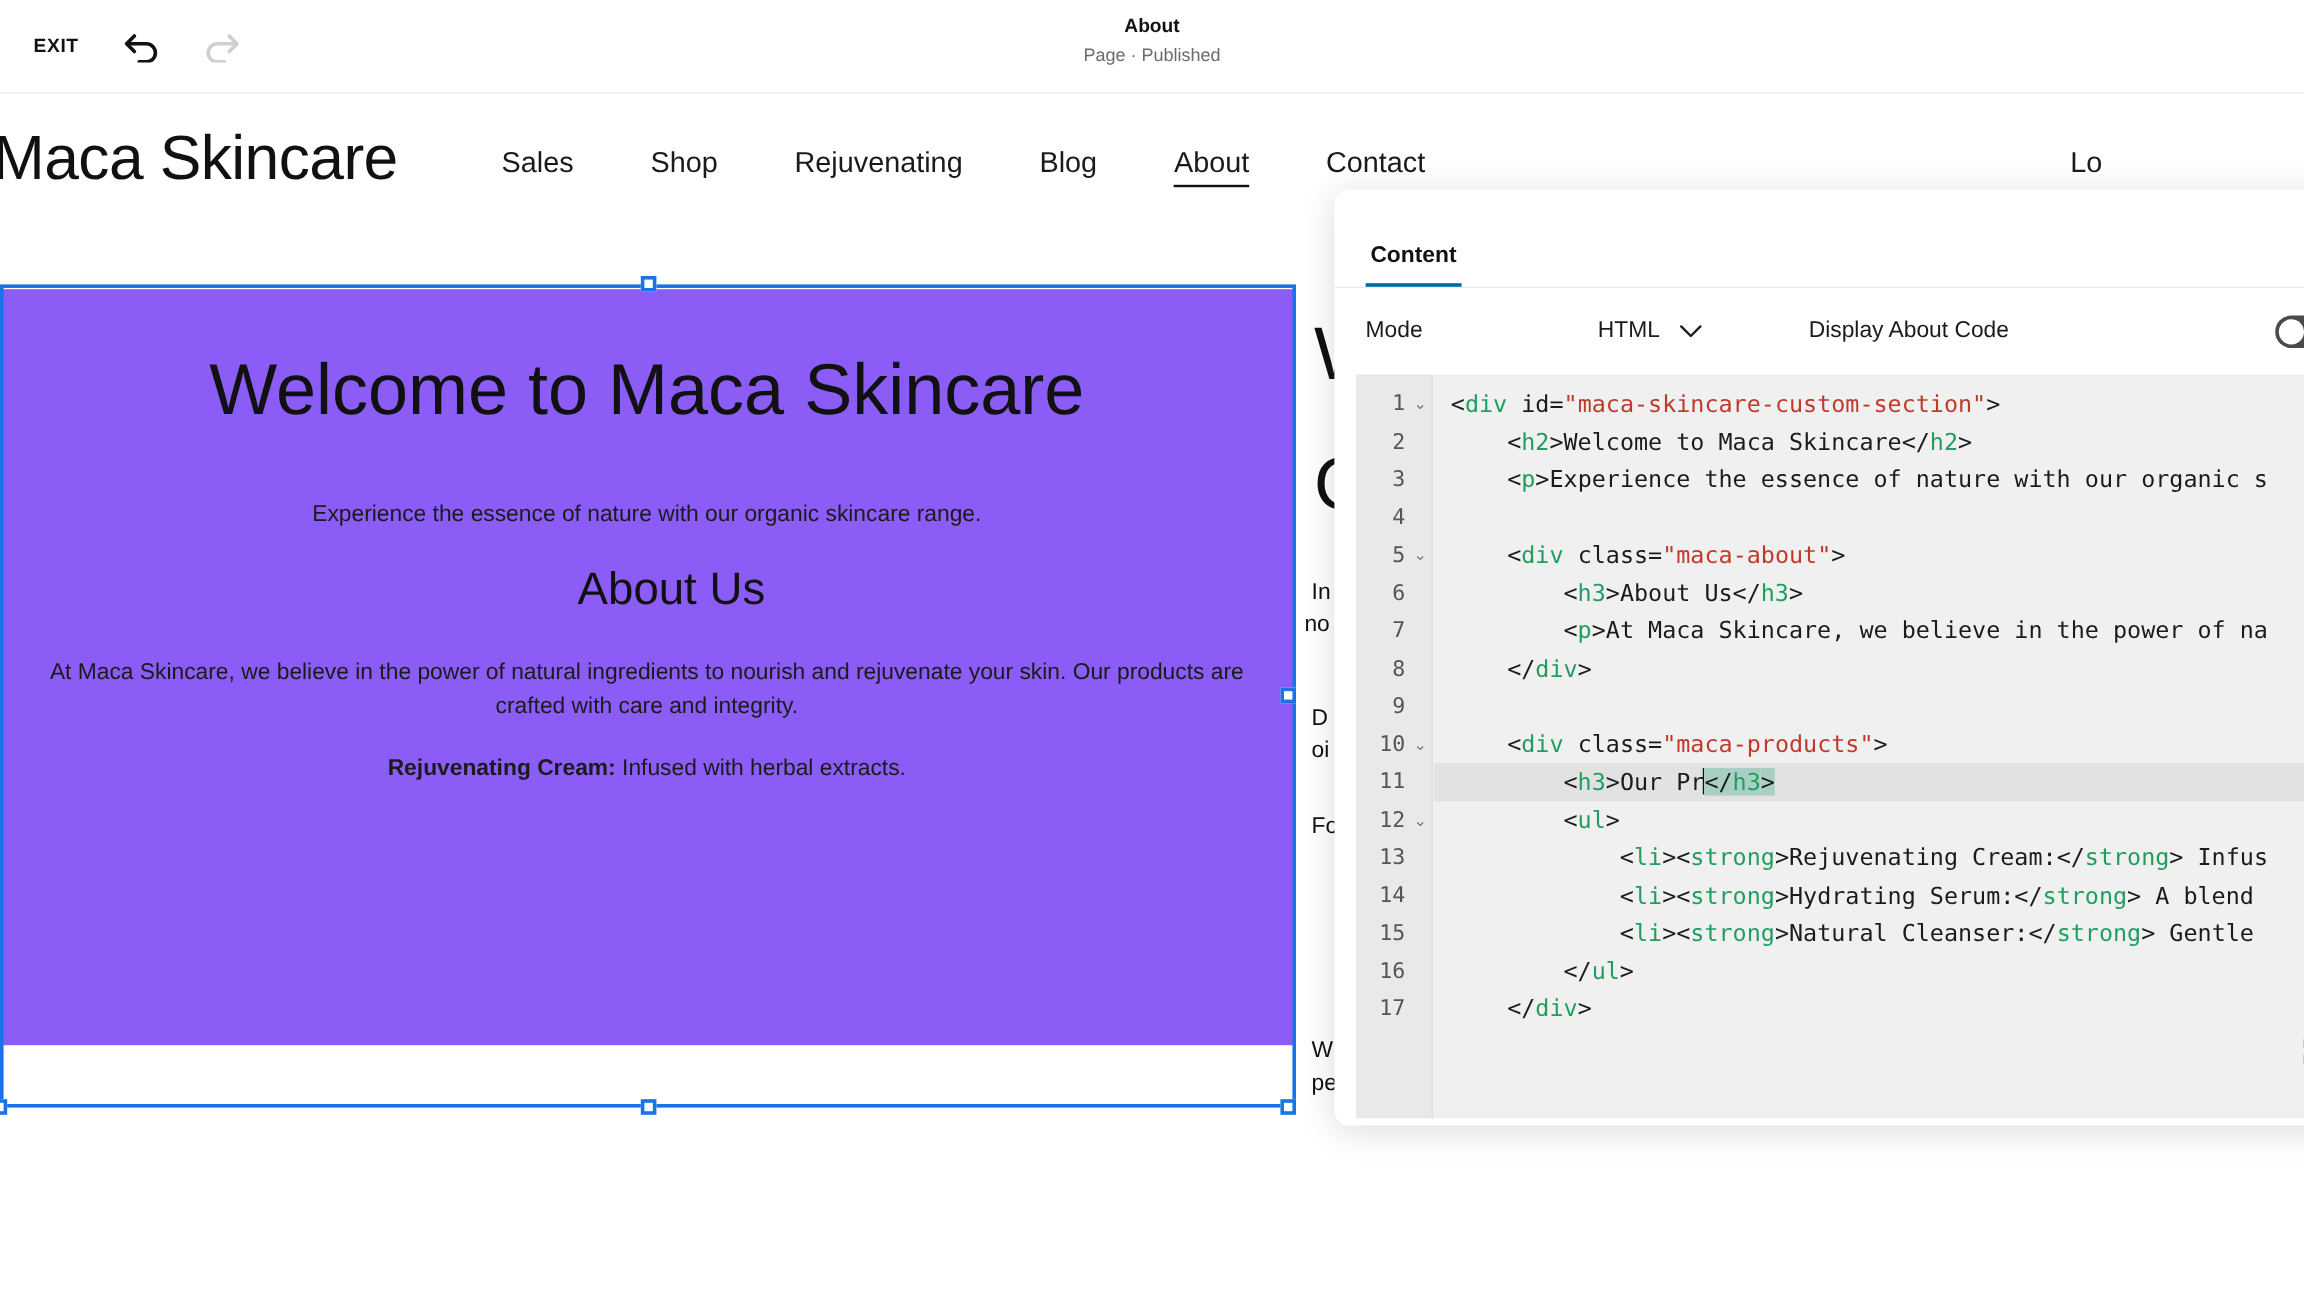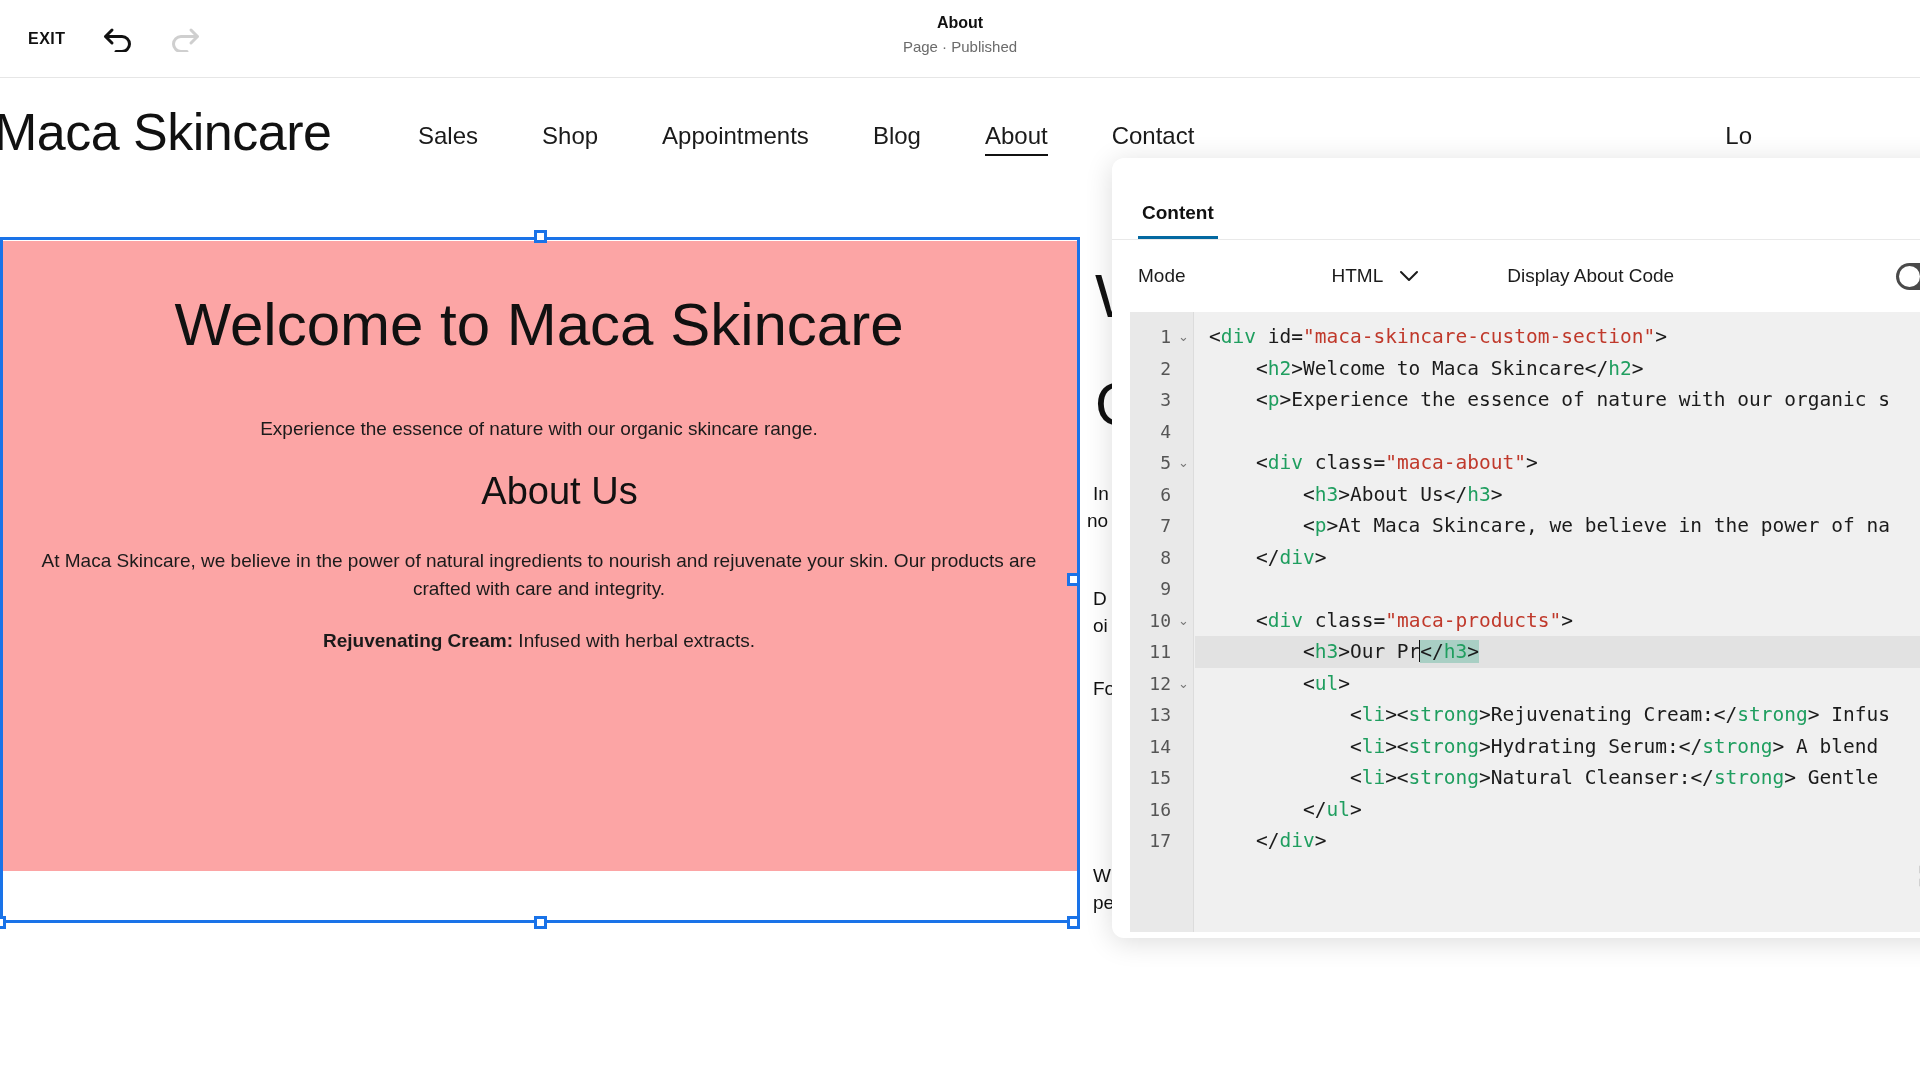--- a/index.html
+++ b/index.html
@@ -66,21 +66,21 @@
     position: absolute; right: -12px; top: 44px;
     font-size: 24px; color: #1a1a1a; white-space: nowrap; cursor: pointer;
   }
 
   
   .section-wrap {
     position: absolute; left: 0; top: 159px; width: 1080px; height: 686px;
   }
   .section-body {
     position: absolute; left: 0; top: 4px; width: 1078px; height: 630px;
-    background: #fca5a5;
+    background: #8b5cf6;
     text-align: center;
     padding-top: 22px;
   }
   .sec-h2 {
     font-size: 60px; font-weight: 400; color: #111; line-height: 1.12;
     margin-top: 28px;
   }
   .sec-lead {
     font-size: 19px; color: #1b1b1b; margin-top: 60px;
   }
@@ -228,21 +228,21 @@
     </div>
   </div>
 
   <div class="canvas">
 
     <div class="site-nav">
       <div class="brand">Maca Skincare</div>
       <div class="navlinks" id="navlinks">
           <a class="navlink">Sales</a>
           <a class="navlink">Shop</a>
-          <a class="navlink">Appointments</a>
+          <a class="navlink">Rejuvenating</a>
           <a class="navlink">Blog</a>
           <a class="navlink active">About</a>
           <a class="navlink">Contact</a>
         </div>
       <div class="nav-login">Lo</div>
     </div>
 
     <div class="bg-text bg-w">W</div>
     <div class="bg-text bg-o">O</div>
     <div class="bg-text bg-l1">In</div>

